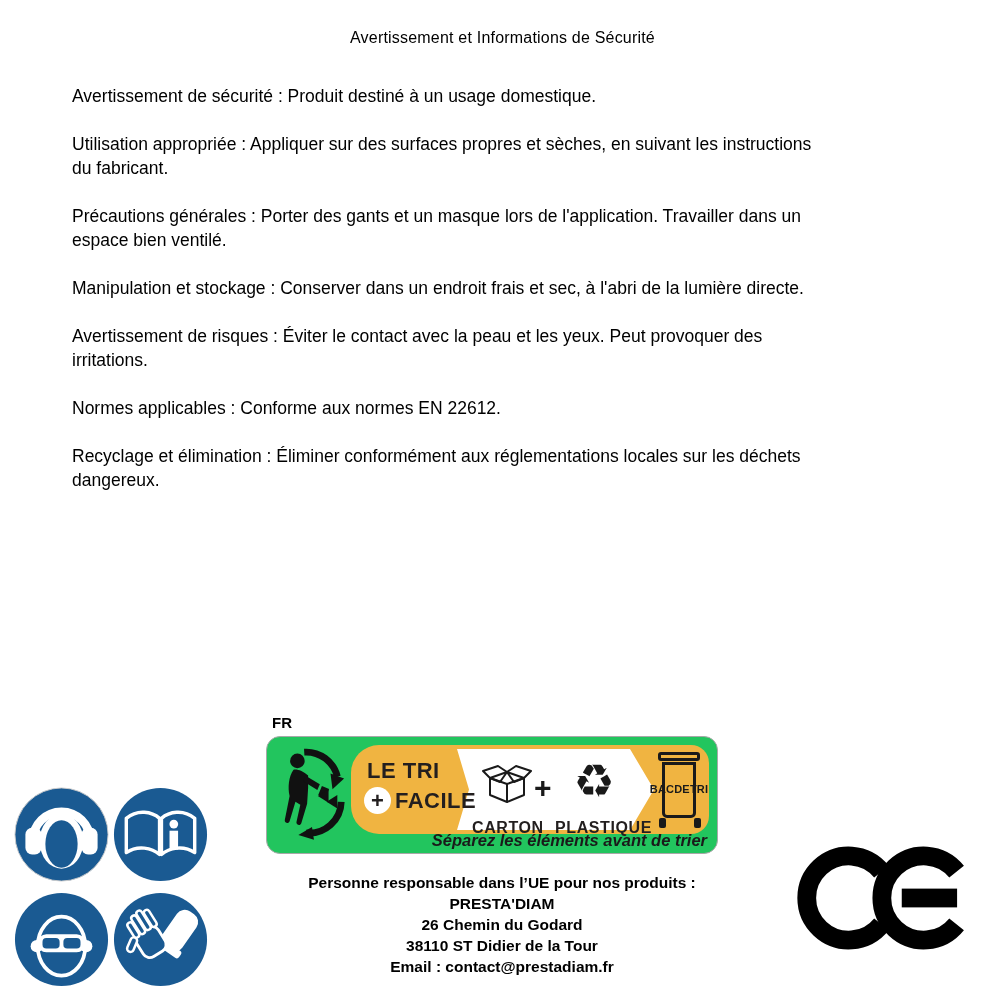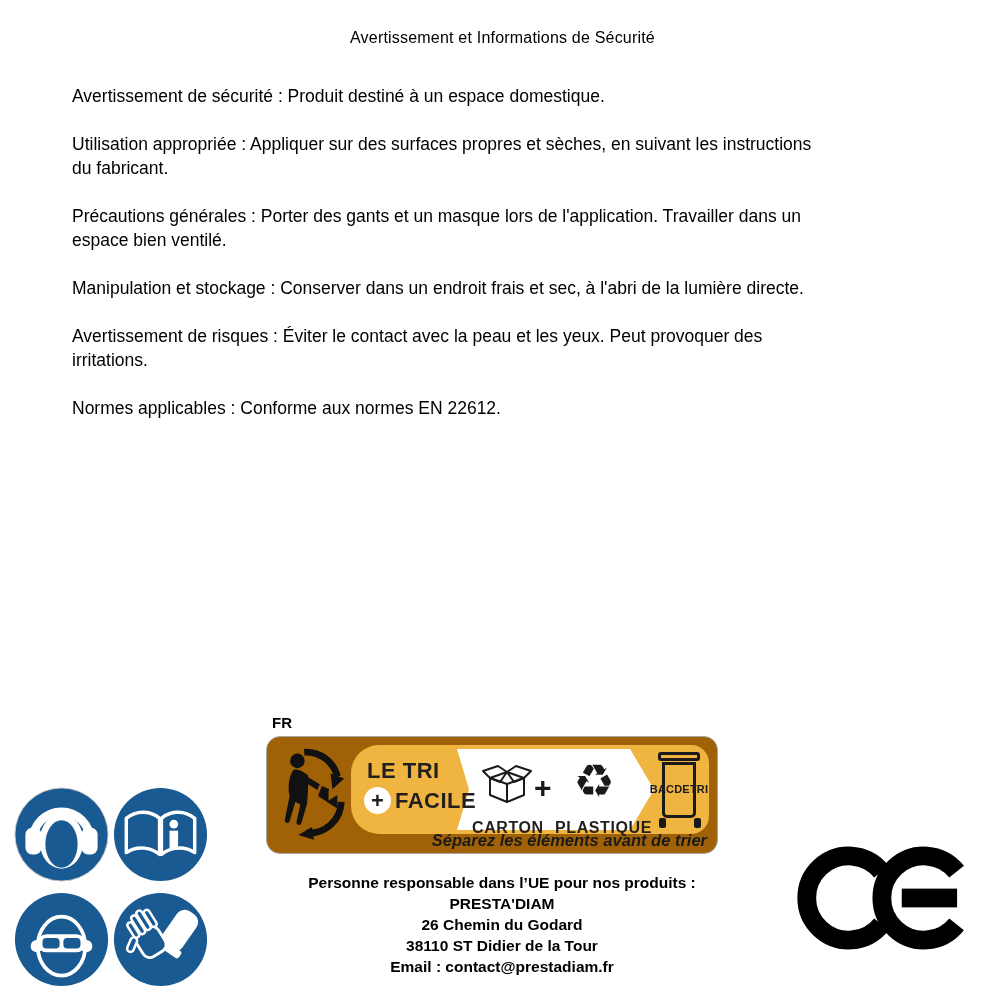--- a/index.html
+++ b/index.html
@@ -21,21 +21,21 @@
 
   
   .pictos{position:absolute;left:14px;top:787px;width:196px;height:200px;}
   .picto{position:absolute;width:95px;height:95px;}
   .picto svg{width:100%;height:100%;display:block;}
   .p1{left:0;top:0;} .p2{left:99px;top:0;} .p3{left:0;top:105px;} .p4{left:99px;top:105px;}
 
   
   .badge-wrap{position:absolute;left:266px;top:712px;width:456px;height:144px;}
   .fr-label{position:absolute;left:6px;top:2px;font-size:15px;font-weight:700;}
-  .badge-box{position:absolute;left:0;top:24px;width:452px;height:118px;background:#a16207;
+  .badge-box{position:absolute;left:0;top:24px;width:452px;height:118px;background:#22c55e;
              border:1.5px solid #a8a8a8;border-radius:14px;}
   .triman{position:absolute;left:8px;top:8px;width:74px;height:98px;}
   .band{position:absolute;left:84px;top:8px;width:358px;height:89px;background:var(--yellow);
         border-radius:28px 18px 18px 28px;}
   .band-arrow{position:absolute;left:0;top:0;width:100%;height:100%;}
   .letri{position:absolute;left:13px;top:13px;color:#231f1f;font-weight:800;}
   .letri-l1{font-size:22px;letter-spacing:.5px;line-height:26px;padding-left:3px;}
   .letri-l2{display:flex;align-items:center;margin-top:3px;}
   .plus-circle{display:inline-flex;align-items:center;justify-content:center;width:27px;height:27px;
                border-radius:50%;background:#fff;color:#231f1f;font-size:22px;font-weight:800;
@@ -69,29 +69,31 @@
   .ce svg{width:100%;height:100%;display:block;}
 </style>
 </head>
 <body>
 
 <div class="page">
 
   <div class="title">Avertissement et Informations de Sécurité</div>
 
   <div class="body-col">
-    <div class="para">Avertissement de sécurité : Produit destiné à un espace domestique.</div>
+    <div class="para">Avertissement de sécurité : Produit destiné à un usage domestique.</div>
     <div class="para">Utilisation appropriée : Appliquer sur des surfaces propres et sèches, en suivant les instructions
 du fabricant.</div>
     <div class="para">Précautions générales : Porter des gants et un masque lors de l'application. Travailler dans un
 espace bien ventilé.</div>
     <div class="para">Manipulation et stockage : Conserver dans un endroit frais et sec, à l'abri de la lumière directe.</div>
     <div class="para">Avertissement de risques : Éviter le contact avec la peau et les yeux. Peut provoquer des
 irritations.</div>
     <div class="para">Normes applicables : Conforme aux normes EN 22612.</div>
+    <div class="para">Recyclage et élimination : Éliminer conformément aux réglementations locales sur les déchets
+dangereux.</div>
   </div>
 
   <div class="pictos">
     <div class="picto p1">
       <svg viewBox="0 0 100 100">
         <circle cx="50" cy="50" r="49" fill="var(--blue)" stroke="#cccccc" stroke-width="1"></circle>
         <path d="M20,56 A30,30 0 0 1 80,56" stroke="#fff" stroke-width="9" fill="none"></path>
         <rect x="12" y="43" width="17" height="28" rx="7" fill="#fff"></rect>
         <rect x="71" y="43" width="17" height="28" rx="7" fill="#fff"></rect>
         <ellipse cx="50" cy="57" rx="23" ry="29" fill="#fff"></ellipse>

